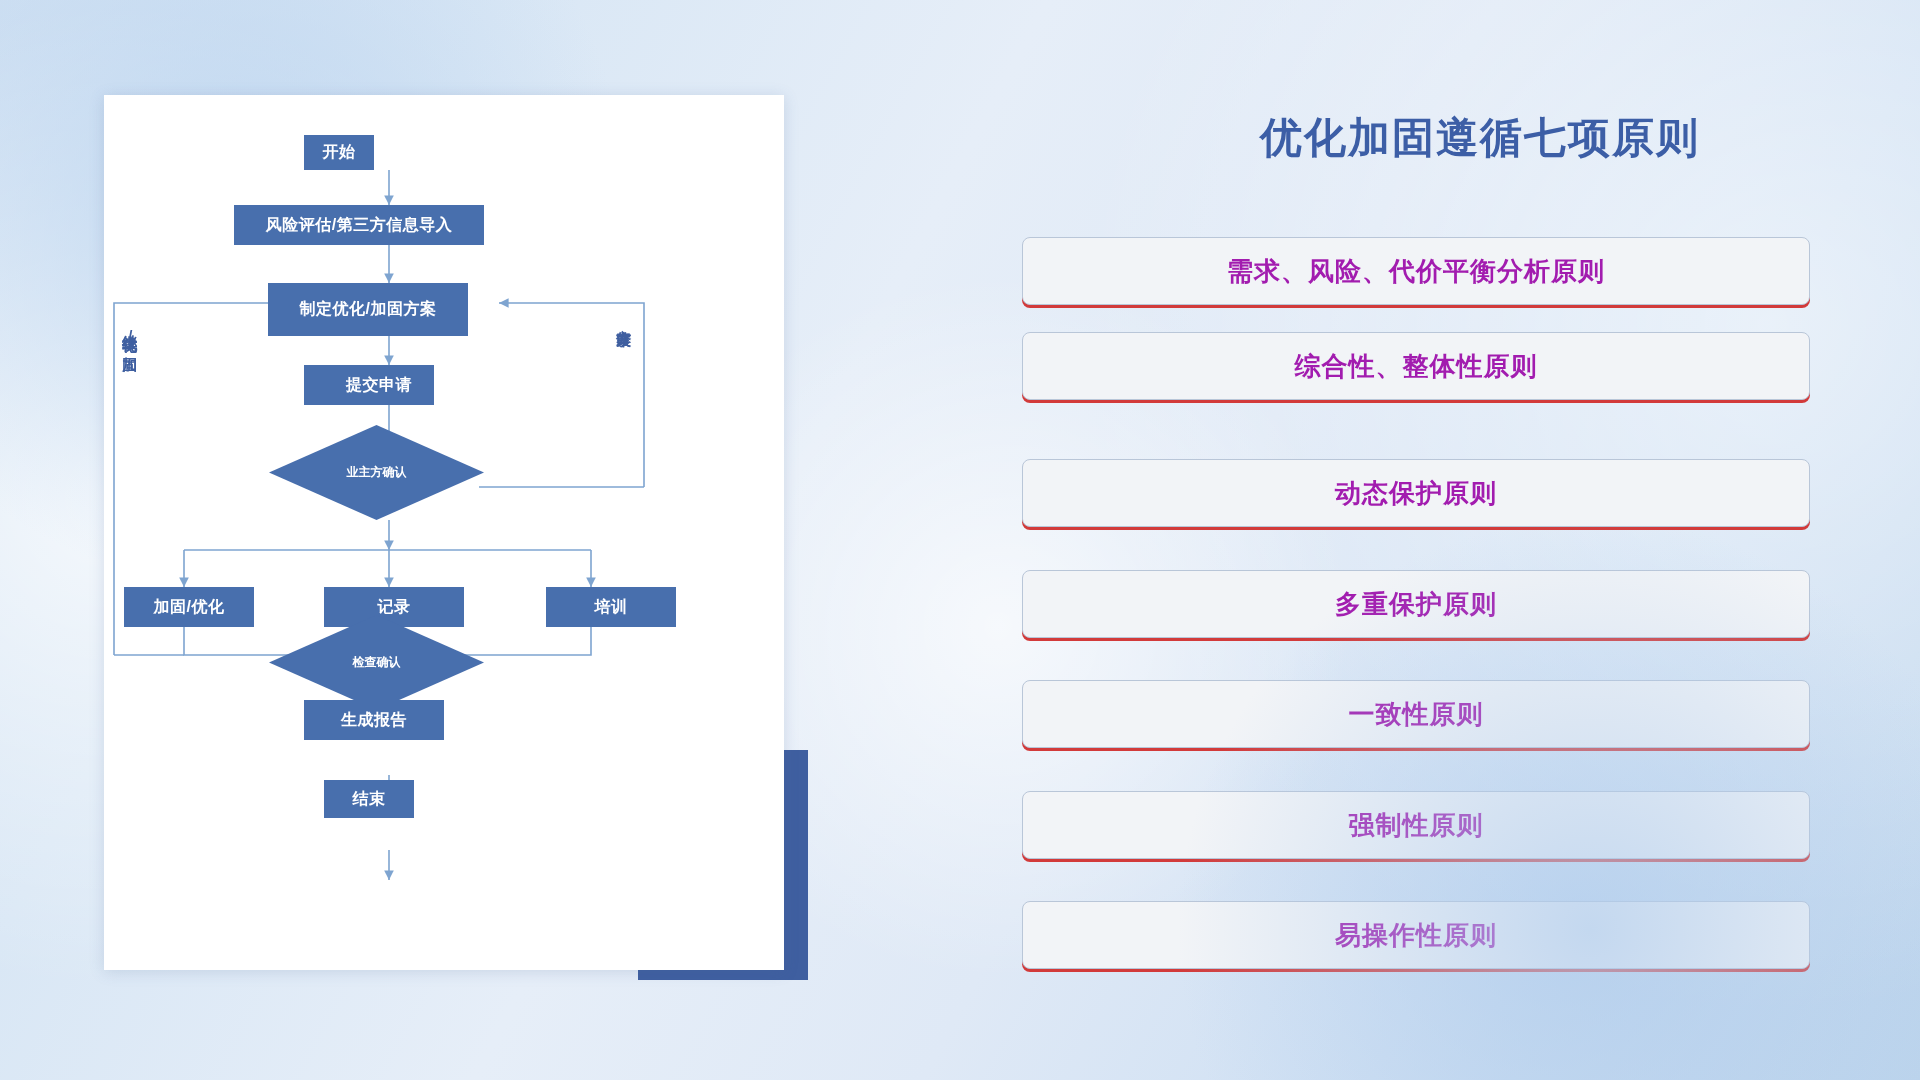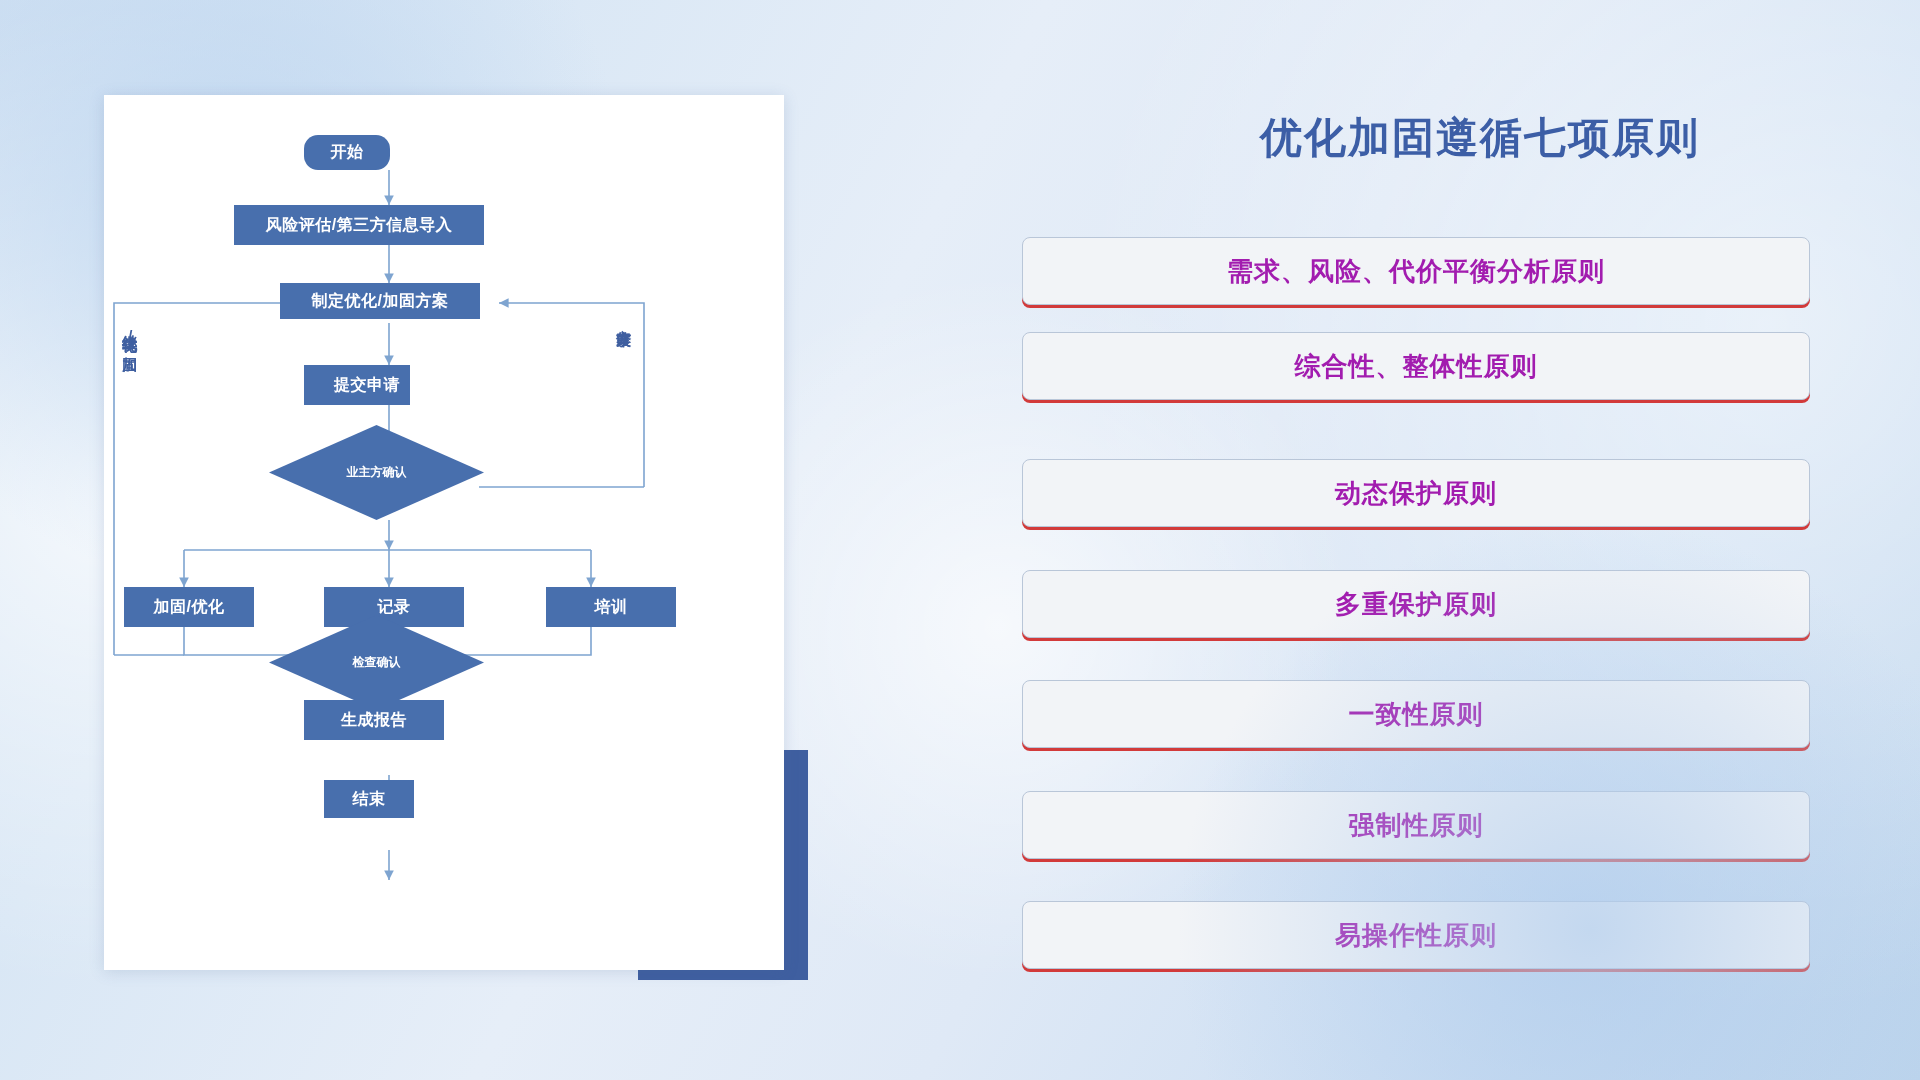--- a/index.html
+++ b/index.html
@@ -200,33 +200,33 @@
 
           <path d="M80,532 L80,560 L487,560 L487,532"></path>
           <path d="M285,532 L285,560"></path>
 
           <path d="M10,560 L80,560"></path>
 
           <path d="M375,392 L540,392"></path>
         </g>
       </svg>
 
-      <div class="node" style="left:200px; top:40px; width:86px; height:35px;border-radius:14px;">
+      <div class="node" style="left:200px; top:40px; width:70px; height:35px;">
         <span>开始</span>
       </div>
 
       <div class="node" style="left:130px; top:110px; width:250px; height:40px;">
         <span>风险评估/第三方信息导入</span>
       </div>
 
-      <div class="node" style="left:176px; top:188px; width:200px; height:36px;">
+      <div class="node" style="left:164px; top:188px; width:200px; height:53px;">
         <span>制定优化/加固方案</span>
       </div>
 
-      <div class="node" style="left:200px; top:270px; width:106px; height:40px;padding-left:20px;">
+      <div class="node" style="left:200px; top:270px; width:130px; height:40px;padding-left:20px;">
         <span>提交申请</span>
       </div>
 
       <div class="diamond-wrap" style="left:165px; top:330px; width:215px; height:95px;">
         <div class="diamond-shape"></div>
         <div class="diamond-label">业主方确认</div>
       </div>
 
       <div class="node" style="left:20px; top:492px; width:130px; height:40px;">
         <span>加固/优化</span>

